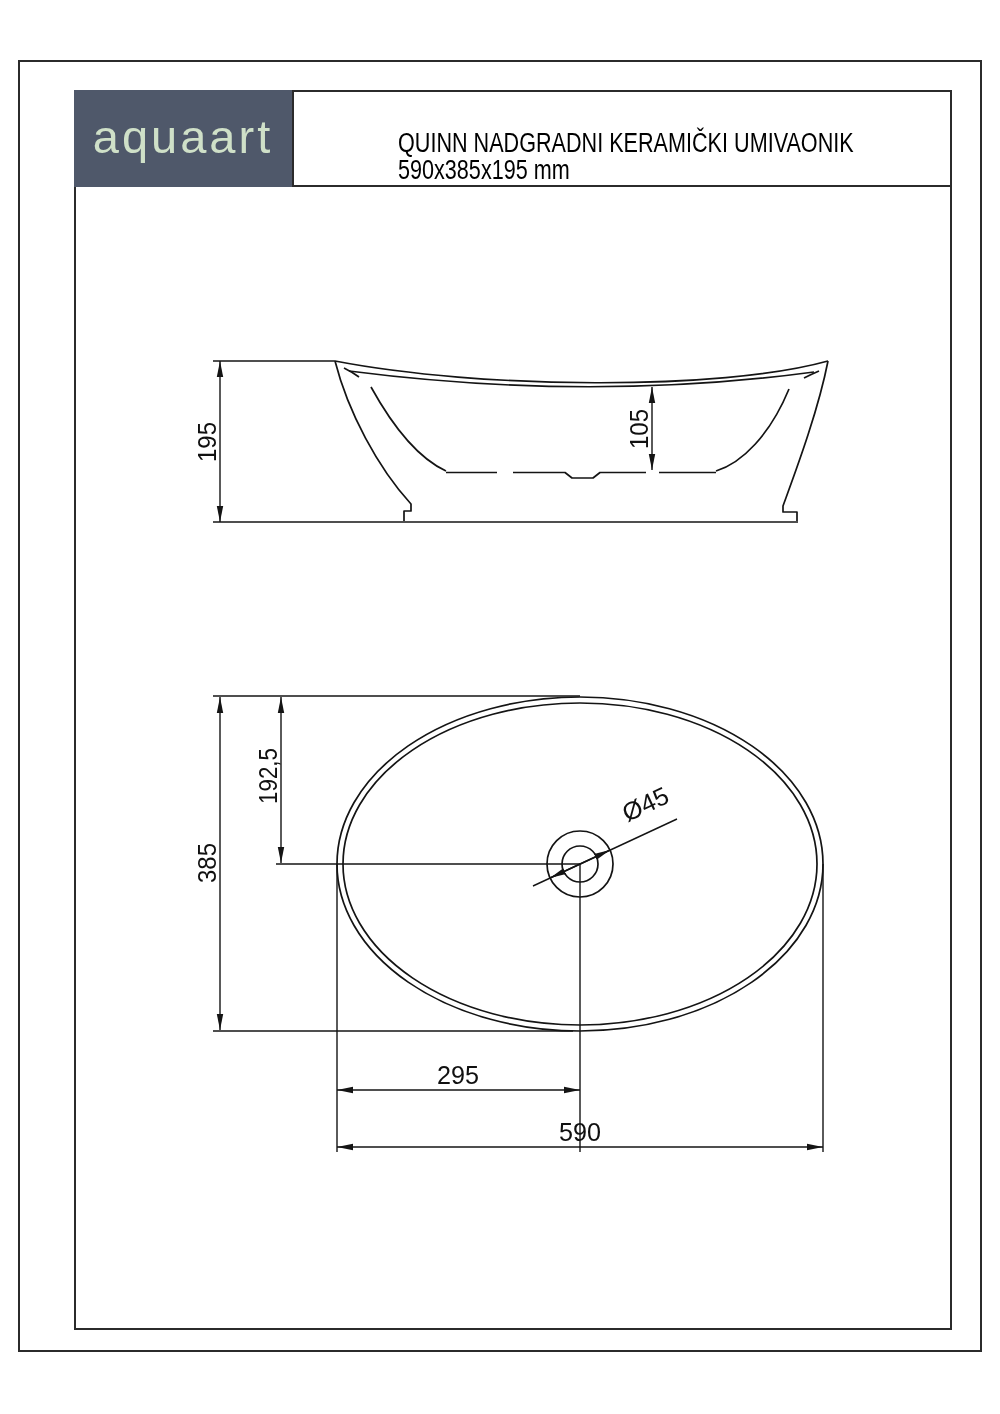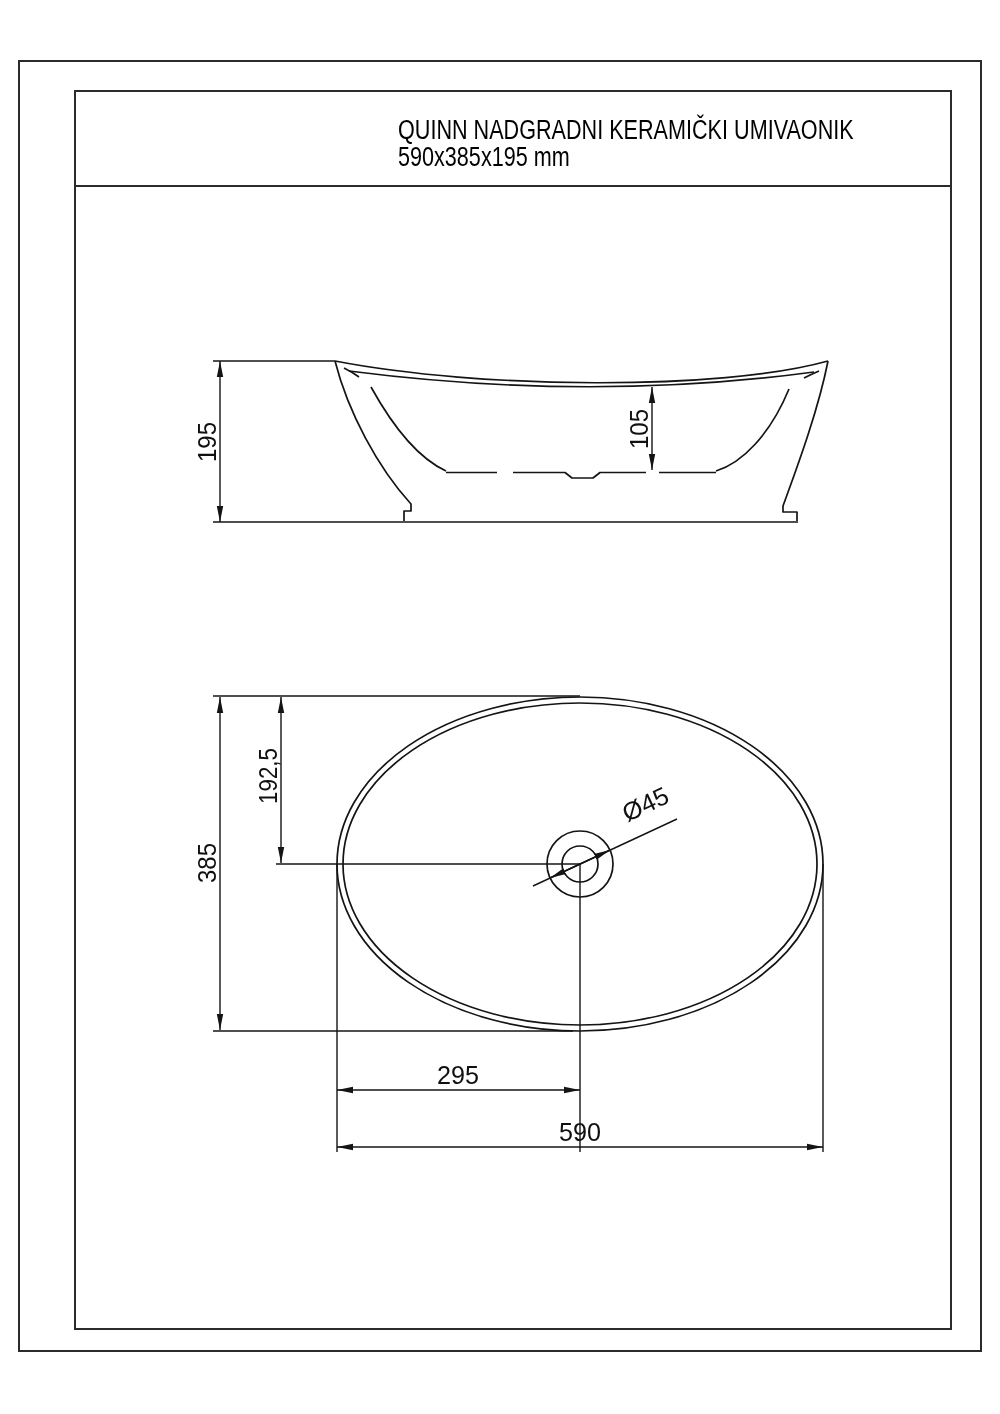--- a/index.html
+++ b/index.html
@@ -3,33 +3,36 @@
 <meta charset="utf-8">
 <style>
   html,body{margin:0;padding:0;background:#ffffff;}
   body{width:1000px;height:1414px;position:relative;font-family:"Liberation Sans",sans-serif;}
   .outer-frame{position:absolute;left:18px;top:60px;width:960px;height:1288px;border:2px solid #2b2b2b;}
   .inner-frame{position:absolute;left:74px;top:90px;width:874px;height:1236px;border:2px solid #2b2b2b;background:#fff;}
   .header{position:absolute;left:74px;top:90px;width:878px;height:97px;}
   .header-rule{position:absolute;left:74px;top:90px;width:878px;height:97px;border-bottom:2px solid #2b2b2b;box-sizing:border-box;}
   .logo-box{position:absolute;left:0;top:0;width:218px;height:97px;background:#4f586a;border-right:2px solid #2b2b2b;display:flex;align-items:center;justify-content:center;box-sizing:content-box;}
   .logo-text{color:#cfe0c8;font-size:47px;letter-spacing:3px;line-height:1;transform:translateY(-2px);}
-  .title-block{position:absolute;left:324px;top:27px;}
+  .title-block{position:absolute;left:324px;top:40px;}
   .title-line{font-size:27px;line-height:27px;color:#000;white-space:nowrap;transform:scaleX(0.8);transform-origin:left center;}
   svg text{font-family:"Liberation Sans",sans-serif;fill:#101010;}
   .drawing-svg{position:absolute;left:0;top:0;}
 </style>
 </head>
 <body>
 
 <div class="outer-frame"></div>
 <div class="inner-frame"></div>
 <div class="header-rule"></div>
 
 <div class="header">
+  <div class="logo-box">
+    <span class="logo-text">aquaart</span>
+  </div>
   <div class="title-block">
     <div class="title-line">QUINN NADGRADNI KERAMIČKI UMIVAONIK</div>
     <div class="title-line">590x385x195 mm</div>
   </div>
 </div>
 
 <svg class="drawing-svg" width="1000" height="1414" viewBox="0 0 1000 1414">
   <defs>
     <marker id="arr" orient="auto-start-reverse" markerUnits="userSpaceOnUse" markerWidth="18" markerHeight="9" refX="16" refY="4">
       <path d="M0,0.8 L16,4 L0,7.2 Z" fill="#141414" stroke="none"></path>

